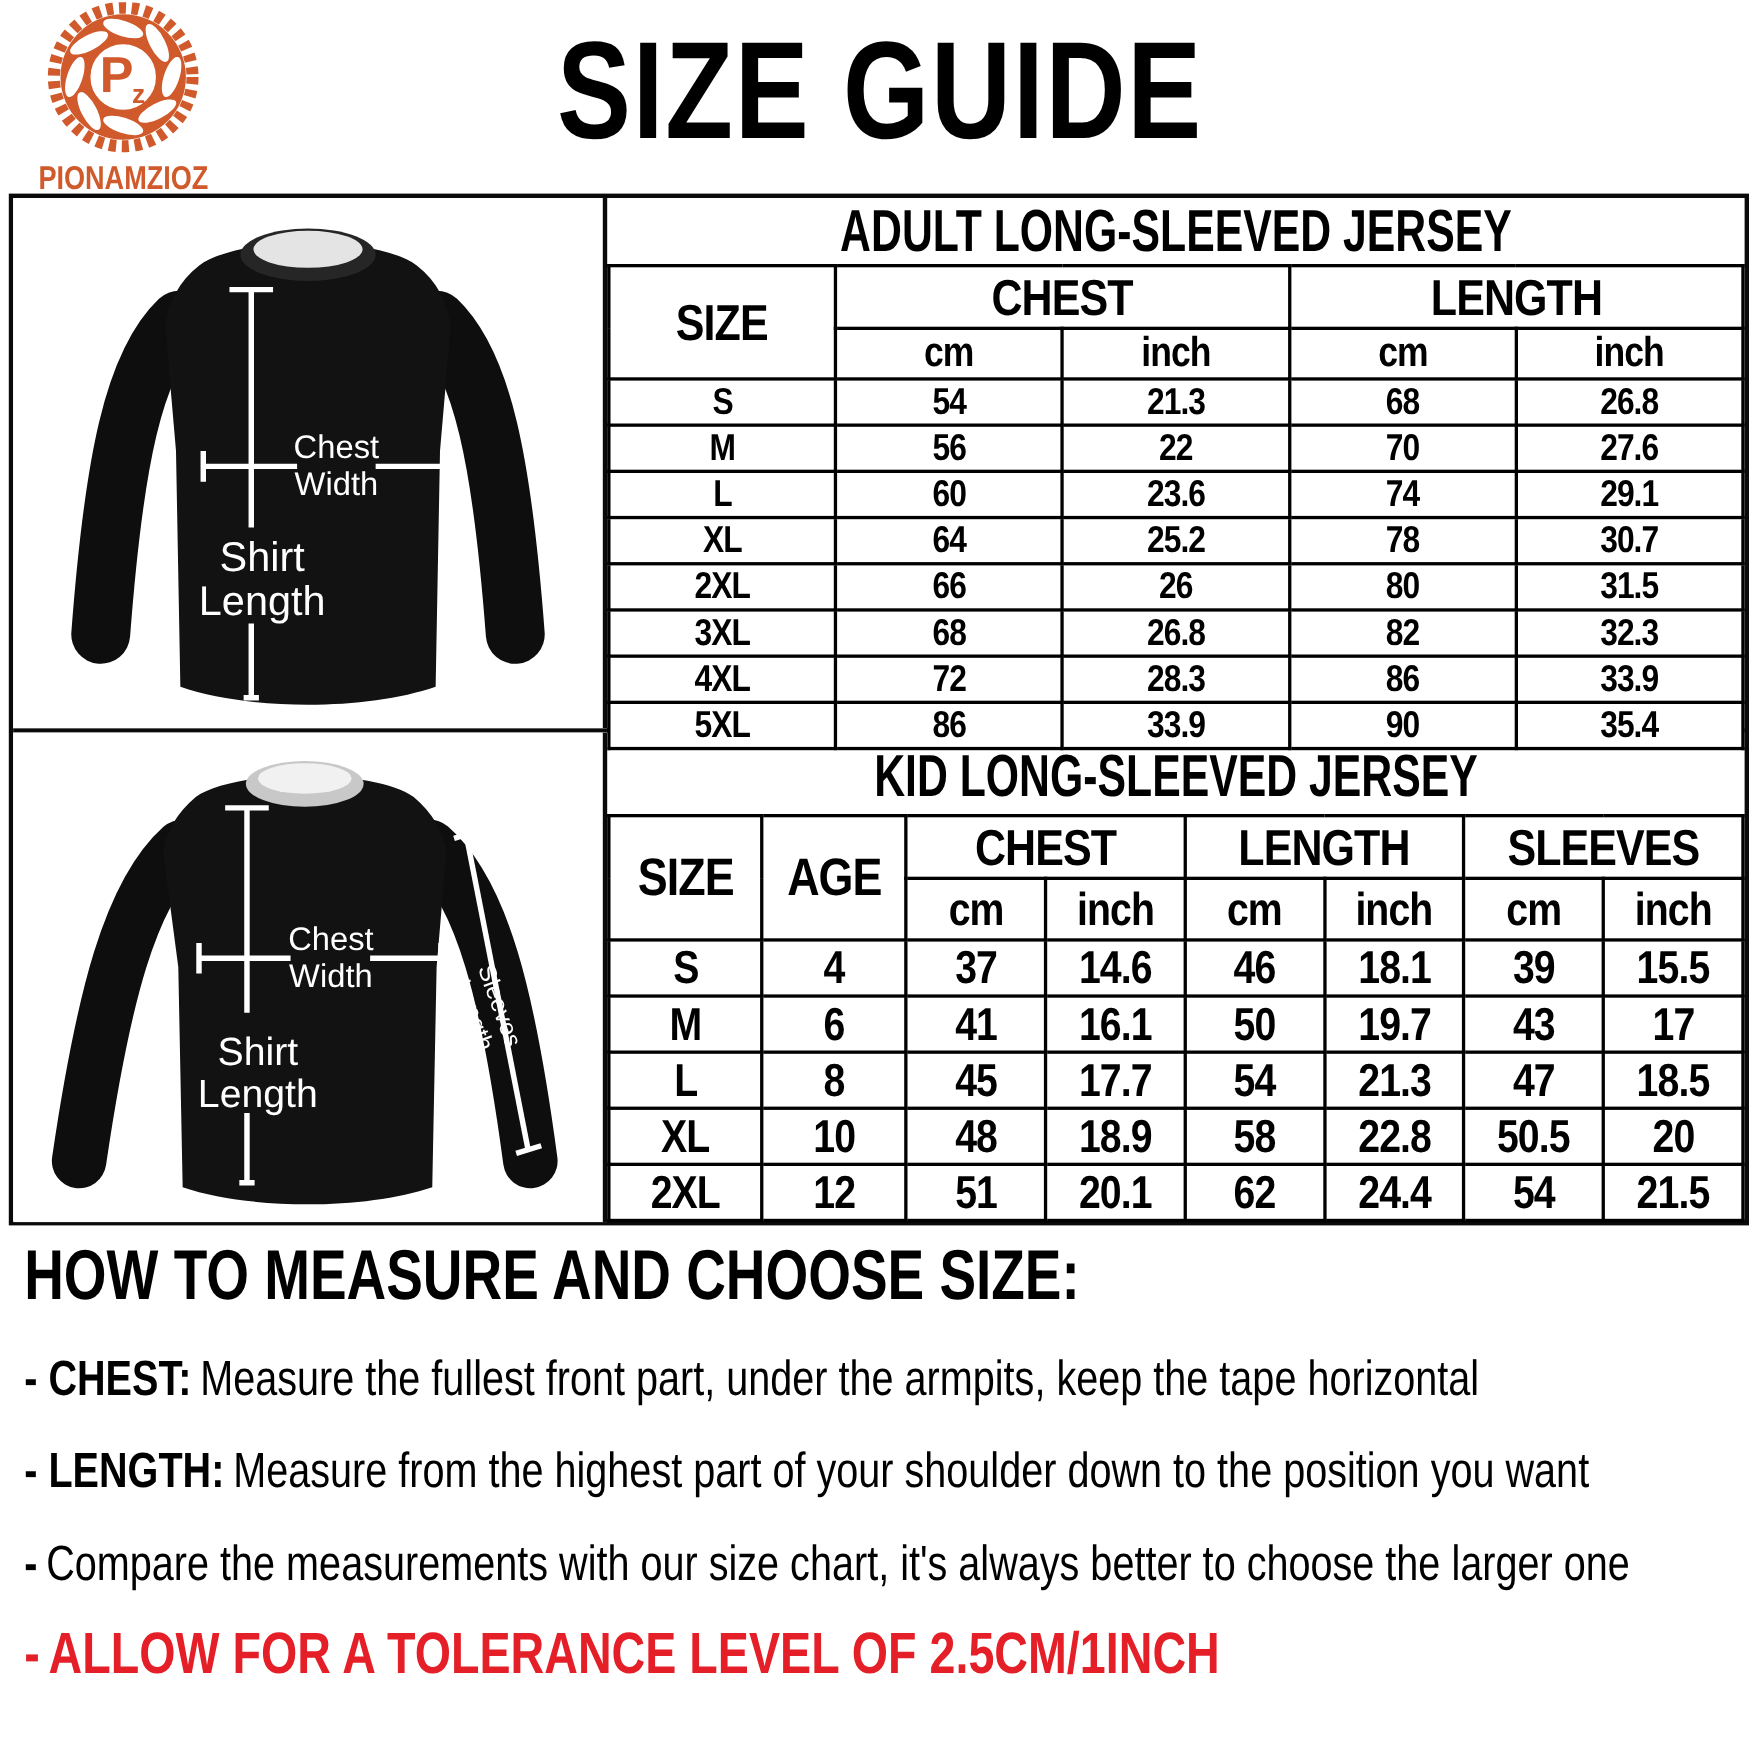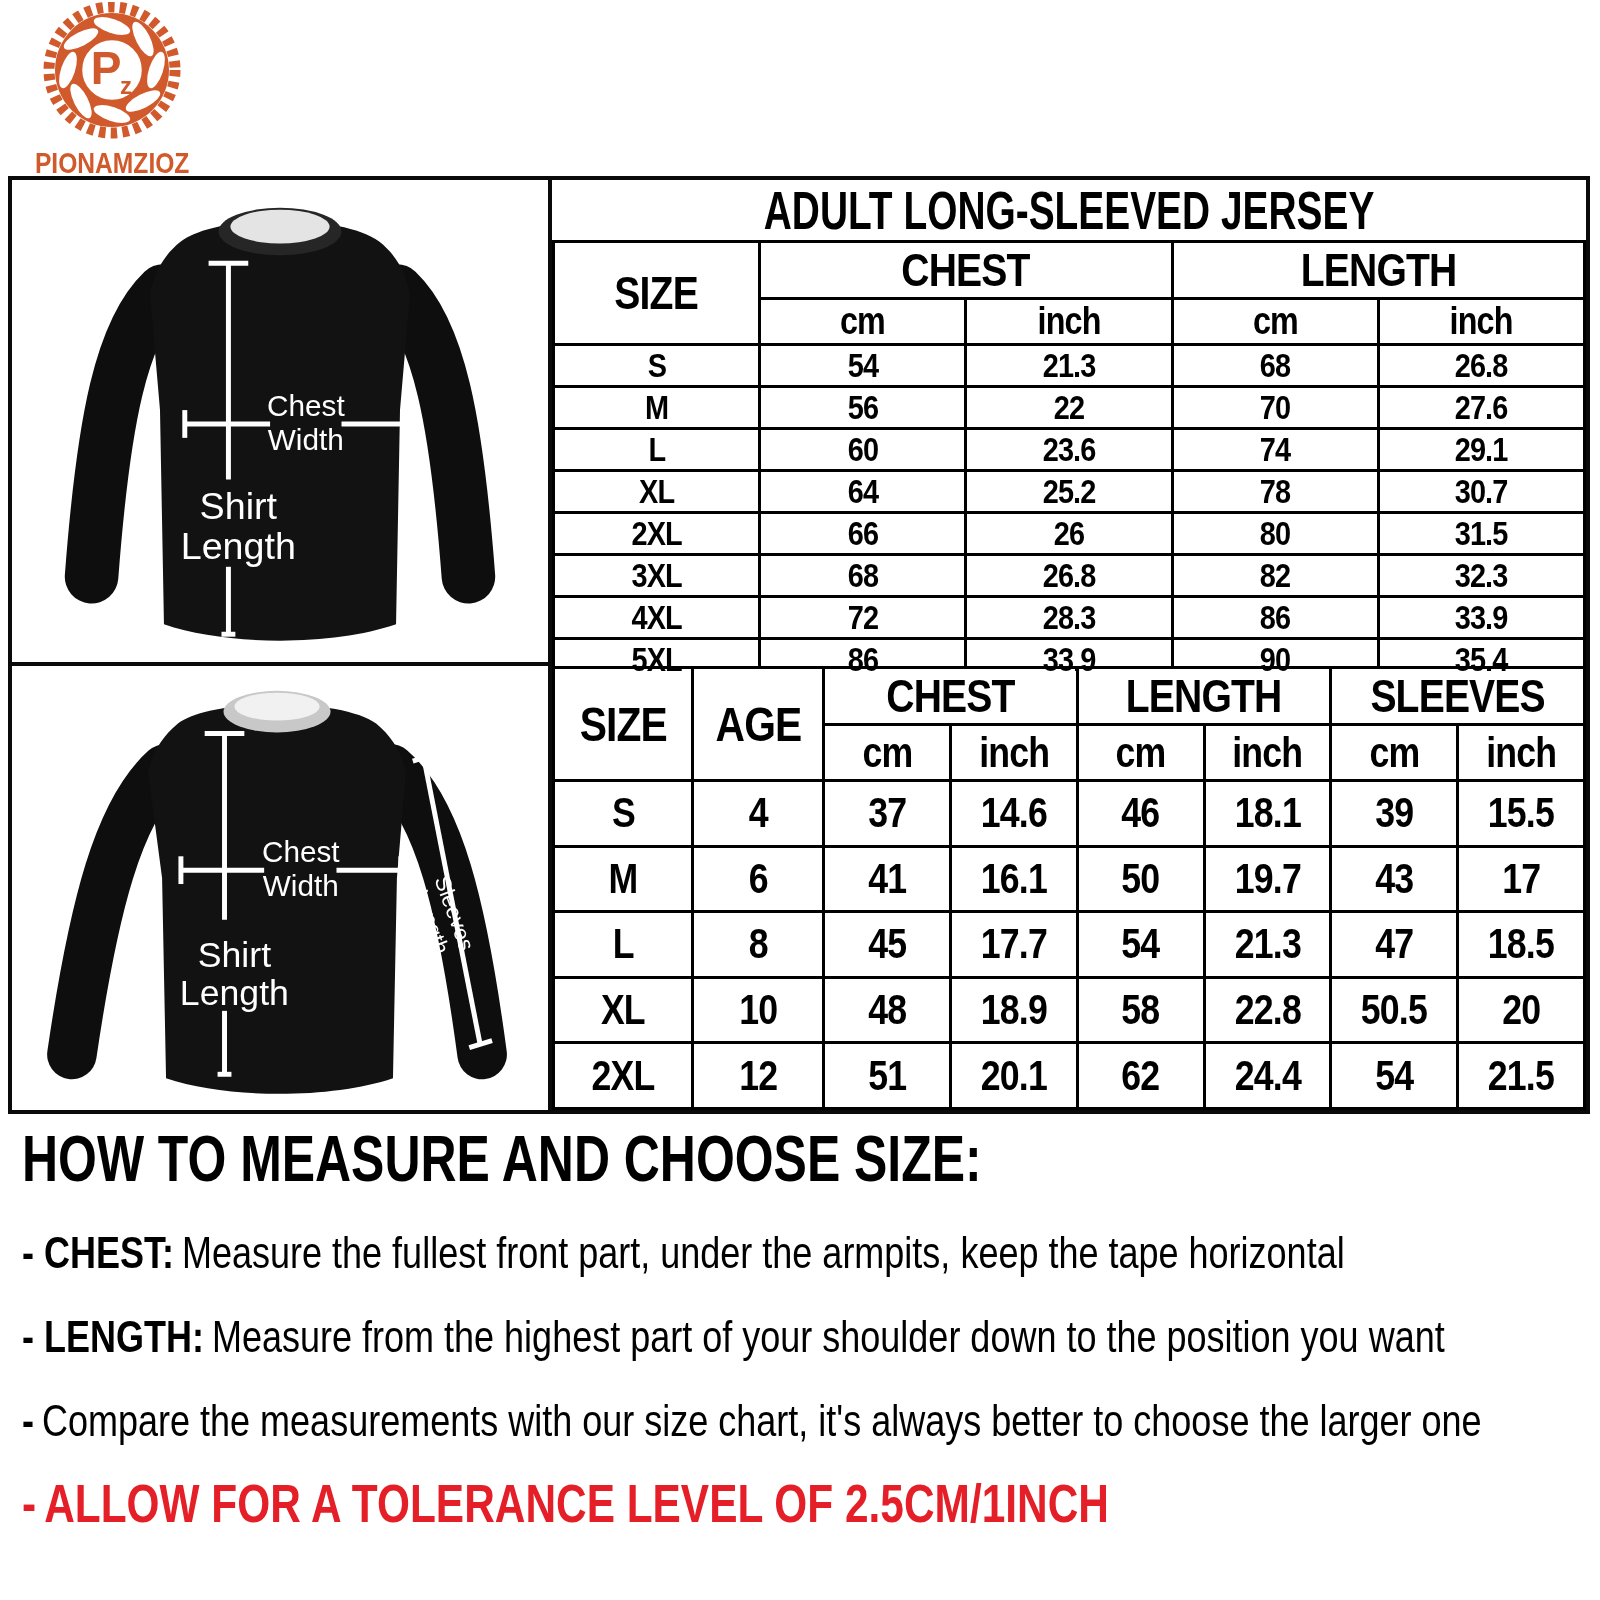--- a/index.html
+++ b/index.html
@@ -107,20 +107,23 @@
         <ellipse cx="44" cy="37" rx="19" ry="7" transform="rotate(333 44 37)"></ellipse>
       </g>
       <circle cx="75" cy="68" r="31" fill="#ffffff"></circle>
       <circle cx="75" cy="68" r="31" fill="none" stroke="#d05a2b" stroke-width="2.5"></circle>
       <text x="69" y="82" text-anchor="middle" font-family="Liberation Serif, serif" font-weight="bold" font-size="46" fill="#d05a2b">P</text>
       <text x="89" y="92" text-anchor="middle" font-family="Liberation Serif, serif" font-weight="bold" font-size="24" fill="#d05a2b">z</text>
     </svg>
     <span class="brand-name">PIONAMZIOZ</span>
   </div>
 
+  <div class="page-title">
+    <span>SIZE GUIDE</span>
+  </div>
 
   <div class="main-box">
 
     <div class="section adult">
       <div class="shirt-col">
         <svg width="536" height="482" viewBox="0 0 536 486">
           <path d="M150 112 C 108 152, 90 242, 78 400" stroke="#0e0e0e" stroke-width="54" fill="none" stroke-linecap="round"></path>
           <path d="M386 112 C 428 152, 446 242, 458 400" stroke="#0e0e0e" stroke-width="54" fill="none" stroke-linecap="round"></path>
           <path d="M168 62 C 205 34, 331 34, 368 62 C 386 76, 396 96, 399 116 L 389 232 L 385 448 C 321 470, 215 470, 151 448 L 147 232 L 137 116 C 140 96, 150 76, 168 62 Z" fill="#121212"></path>
           <ellipse cx="268" cy="52" rx="62" ry="24" fill="#262626"></ellipse>
@@ -259,20 +262,23 @@
             <text x="222" y="300" text-anchor="middle" font-size="36">Shirt</text>
             <text x="222" y="338" text-anchor="middle" font-size="36">Length</text>
             <g transform="translate(437,248) rotate(70)">
               <text x="0" y="0" text-anchor="middle" font-size="22">Sleeves</text>
               <text x="0" y="25" text-anchor="middle" font-size="22">Length</text>
             </g>
           </g>
         </svg>
       </div>
       <div class="table-col">
+        <div class="band">
+          <span class="band-text">KID LONG-SLEEVED JERSEY</span>
+        </div>
         <div class="tbl-wrap">
           <table class="size-table kid-tbl">
             <colgroup>
               <col style="width:13.5%">
                 <col style="width:12.7%">
                 <col style="width:12.3%">
                 <col style="width:12.3%">
                 <col style="width:12.3%">
                 <col style="width:12.3%">
                 <col style="width:12.3%">

